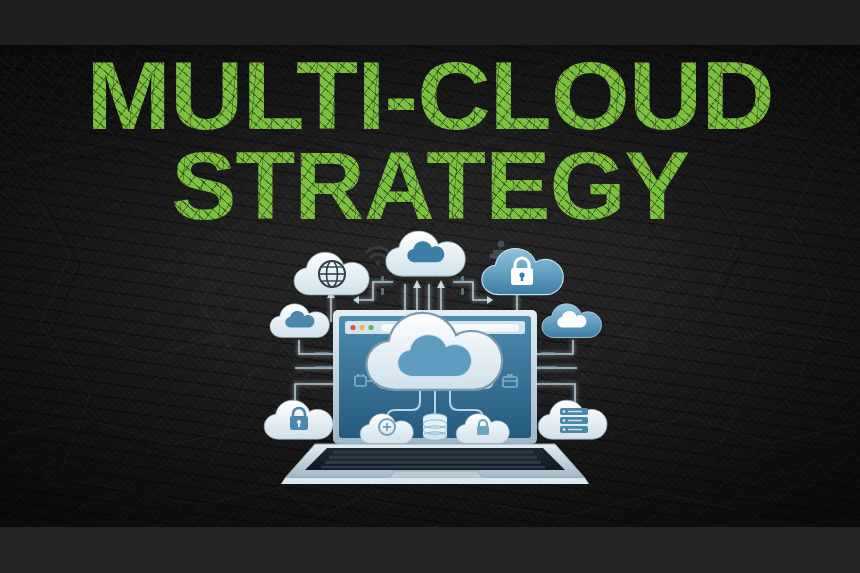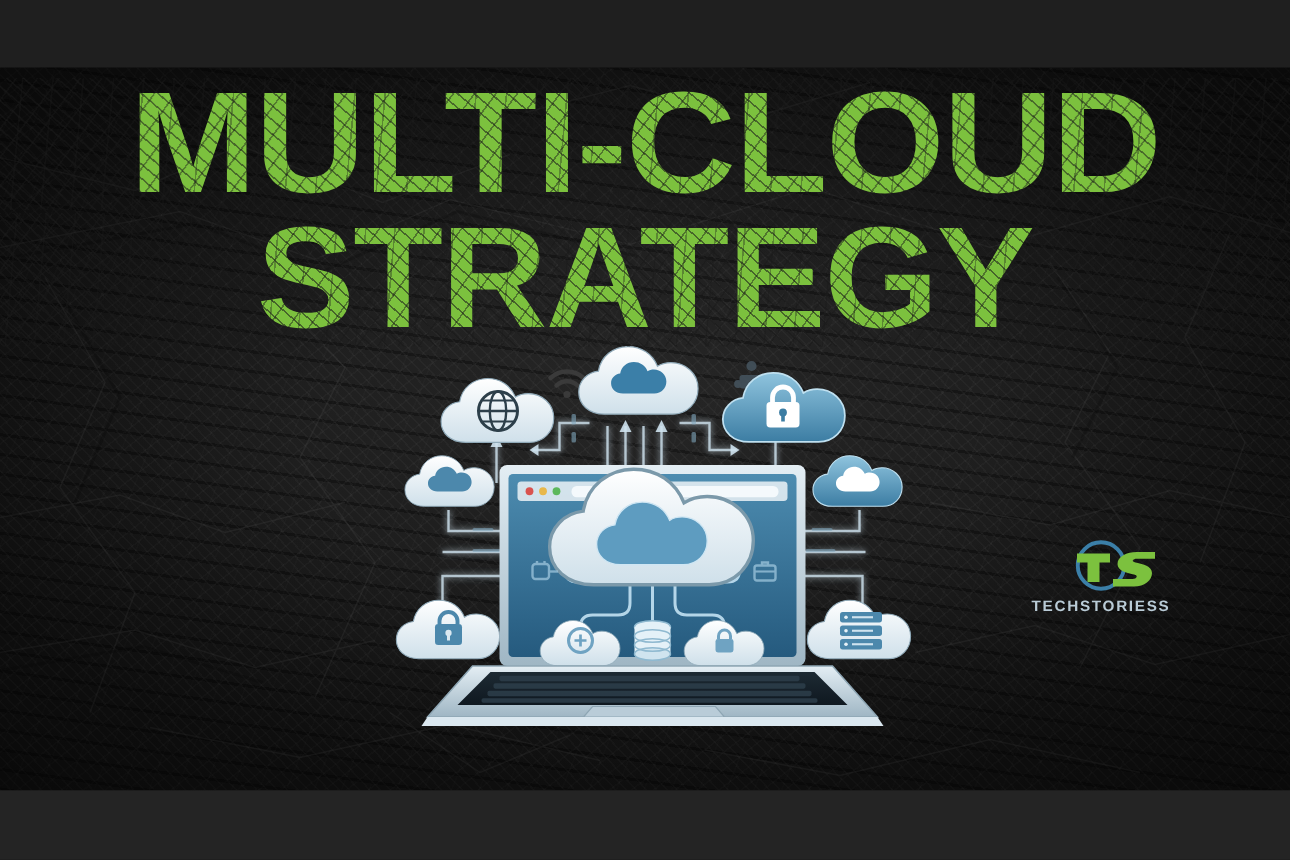--- a/index.html
+++ b/index.html
@@ -366,27 +366,14 @@
         <rect x="78" y="228.5" width="200" height="3.6" rx="1.2"></rect>
         <rect x="74" y="233.5" width="208" height="3.6" rx="1.2"></rect>
         <rect x="70" y="238.5" width="216" height="3.6" rx="1.2"></rect>
         <rect x="66" y="243.5" width="224" height="3" rx="1.2"></rect>
       </g>
       <path d="M140,249 H222 L228,256 H134 Z" fill="#b9ccd8" stroke="#8ea6b4" stroke-width=".8"></path>
       <path d="M30,256 H330 L334,262 H26 Z" fill="#dbe8f0"></path>
     </g>
   </svg>
 
-  <div id="logo">
-    <svg class="mark" viewBox="0 0 92 40">
-      <circle cx="46" cy="19" r="15.5" fill="none" stroke="#3b7fa8" stroke-width="2.6"></circle>
-
-      <path d="M30,11 H52 V17 H45 V30 H37 V17 H30 Z" fill="#7cc13e"></path>
-
-      <path d="M70,10 C63,10 57,13 57,18 C57,23 64,24 68,25
-               C71,25.6 70,28 67,28 L54,28 L54,33 L68,33
-               C75,33 80,29 80,24 C80,19 73,18 69,17
-               C66,16.4 67,14.5 70,14.5 L82,14.5 L82,10 Z" fill="#7cc13e"></path>
-    </svg>
-    <span class="wordmark">TECHSTORIESS</span>
-  </div>
 
 </div>
 
 </body></html>

